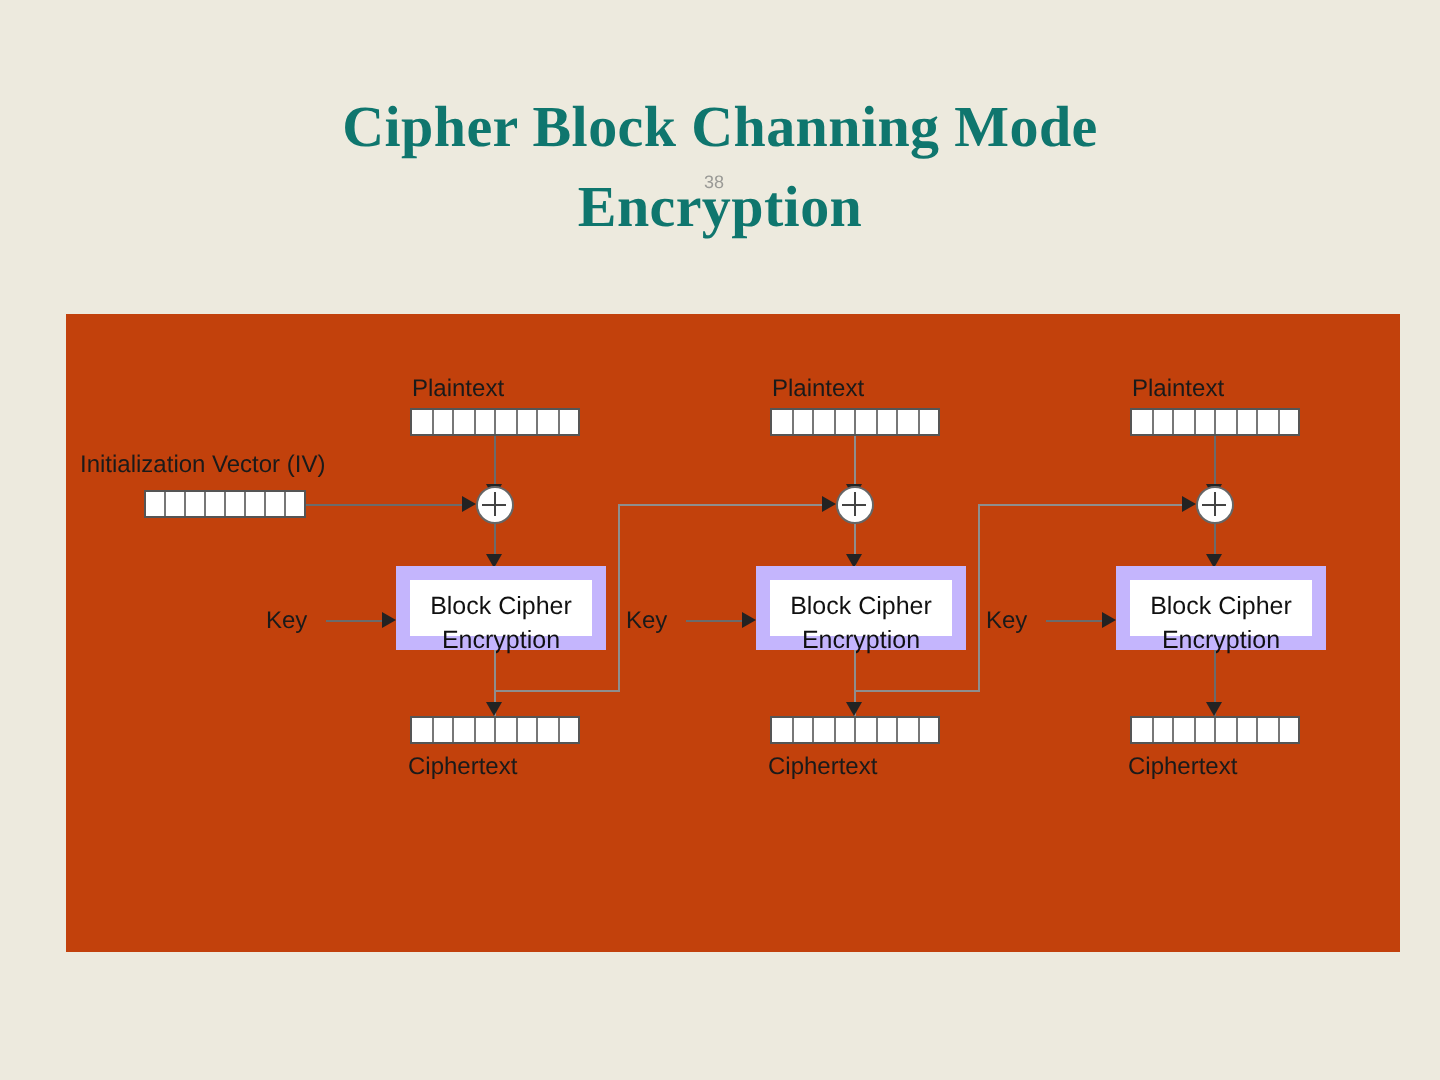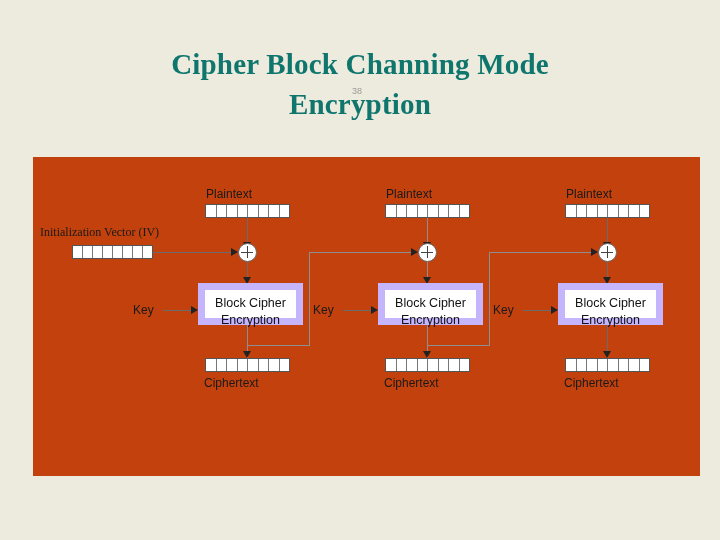--- a/index.html
+++ b/index.html
@@ -153,21 +153,21 @@
         <i></i>
         <i></i>
         <i></i>
         <i></i>
         <i></i>
     </div>
 
     <div class="vline" style="left:214px; top:61px; height:30px;"></div>
     <div class="arrow-d" style="left:210px; top:85px;"></div>
 
-    <div class="lbl" style="left:7px; top:68px;font-family:Liberation Serif, serif;">Initialization Vector (IV)</div>
+    <div class="lbl" style="left:7px; top:68px;">Initialization Vector (IV)</div>
     <div class="strip" style="left:39px; top:88px; width:81px;">
       <i></i>
         <i></i>
         <i></i>
         <i></i>
         <i></i>
         <i></i>
         <i></i>
         <i></i>
     </div>

